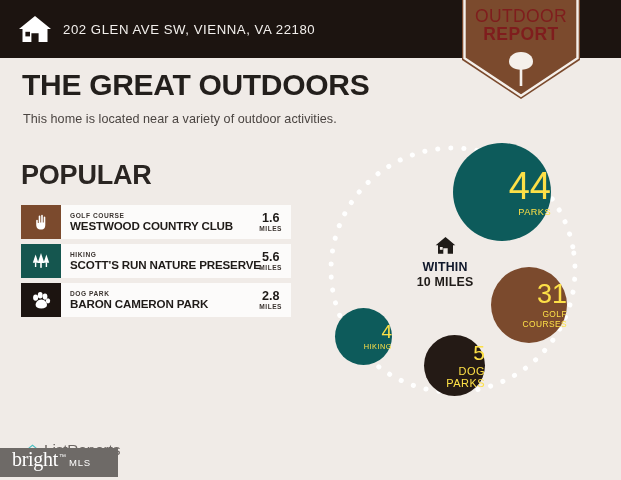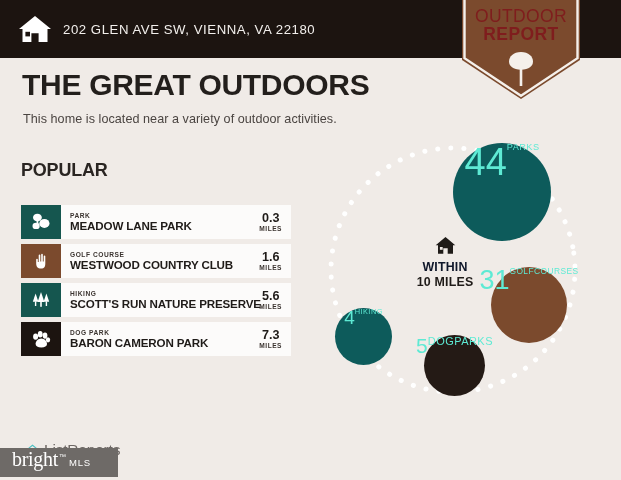--- a/index.html
+++ b/index.html
@@ -41,21 +41,21 @@
   .title {
     position:absolute; left:22px; top:68px;
     font-size:30px; font-weight:700; color:#231f1c; letter-spacing:-0.3px;
   }
   .subtitle {
     position:absolute; left:23px; top:112px;
     font-size:12.6px; color:#4a4441; letter-spacing:0.05px;
   }
   .popular {
     position:absolute; left:21px; top:160px;
-    font-size:18px; font-weight:700; color:#2a2522; letter-spacing:-0.2px;
+    font-size:27px; font-weight:700; color:#2a2522; letter-spacing:-0.2px;
   }
 
   
   .list { position:absolute; left:21px; top:205px; width:270px; }
   .row {
     display:flex; align-items:stretch; height:34px; margin-bottom:5px;
     background:#fcfbfa;
   }
   .row-icon {
     width:40px; flex:0 0 40px; display:flex;
@@ -84,23 +84,23 @@
   .row-dist-unit {
     font-size:6.6px; font-weight:700; color:#3b3430; letter-spacing:0.5px;
   }
 
   
   .diagram { position:absolute; left:325px; top:140px; width:290px; height:282px; }
   .dots { position:absolute; left:0; top:0; width:290px; height:282px; }
 
   .bubble {
     position:absolute; border-radius:50%;
-    display:flex; flex-direction:row;
-    align-items:flex-start; justify-content:center;
-    color:#5eead4; text-align:center; line-height:1;
+    display:flex; flex-direction:column;
+    align-items:flex-end; justify-content:center;
+    color:#fde047; text-align:center; line-height:1;
   }
   .b-num { font-weight:400; display:block; }
   .b-lab { font-weight:400; display:block; letter-spacing:0.45px; }
 
   #bubble-parks { left:128px; top:3px; width:98px; height:98px; background:#0d5b5b; }
   #bubble-parks .b-num { font-size:38px; margin-bottom:3px; }
   #bubble-parks .b-lab { font-size:9.2px; }
 
   #bubble-golf { left:166px; top:127px; width:76px; height:76px; background:#7b4a2d; }
   #bubble-golf .b-num { font-size:27px; margin-bottom:2px; }
@@ -160,38 +160,20 @@
     <span class="badge-l2">REPORT</span>
   </div>
 </div>
 
 <div class="title">THE GREAT OUTDOORS</div>
 <div class="subtitle">This home is located near a variety of outdoor activities.</div>
 <div class="popular">POPULAR</div>
 
 <div class="list">
 
-  <div class="row">
-    <div class="row-icon" style="background:#15564f">
-      <svg viewBox="0 0 22 22" aria-hidden="true">
-        <ellipse cx="7.4" cy="6.6" rx="4.4" ry="3.9" fill="#ffffff"></ellipse>
-        <ellipse cx="14.4" cy="12.4" rx="5.1" ry="4.5" fill="#ffffff"></ellipse>
-        <ellipse cx="6.1" cy="14.9" rx="3.6" ry="3.2" fill="#ffffff"></ellipse>
-        <rect x="6.6" y="8.6" width="1.7" height="5" fill="#ffffff"></rect>
-      </svg>
-    </div>
-    <div class="row-body">
-      <span class="row-cat">PARK</span>
-      <span class="row-name">MEADOW LANE PARK</span>
-    </div>
-    <div class="row-dist">
-      <span class="row-dist-num">0.3</span>
-      <span class="row-dist-unit">MILES</span>
-    </div>
-  </div>
 
   <div class="row">
     <div class="row-icon" style="background:#7b4a2d">
       <svg viewBox="0 0 22 22" aria-hidden="true">
         <path d="M11 18.6 C7.6 18.6 6.2 16.4 6.2 13.4 L6.2 9.4 C6.2 8.5 7.8 8.5 7.8 9.4 L7.8 12 L8.7 12 L8.7 5.3 C8.7 4.3 10.3 4.3 10.3 5.3 L10.3 11.6 L11.2 11.6 L11.2 4.6 C11.2 3.6 12.8 3.6 12.8 4.6 L12.8 11.6 L13.7 11.6 L13.7 6.2 C13.7 5.2 15.3 5.2 15.3 6.2 L15.3 13.4 C15.3 16.4 14.4 18.6 11 18.6 Z" fill="#ffffff"></path>
       </svg>
     </div>
     <div class="row-body">
       <span class="row-cat">GOLF COURSE</span>
       <span class="row-name">WESTWOOD COUNTRY CLUB</span>
@@ -231,21 +213,21 @@
         <ellipse cx="15" cy="7.6" rx="2.4" ry="3.1" fill="#ffffff"></ellipse>
         <ellipse cx="18" cy="11.8" rx="2.2" ry="2.6" fill="#ffffff"></ellipse>
         <path d="M11.3 10.6 C14.6 10.6 17 13.4 17 16 C17 18.4 14.8 19.4 11.3 19.4 C7.8 19.4 5.6 18.4 5.6 16 C5.6 13.4 8 10.6 11.3 10.6 Z" fill="#ffffff"></path>
       </svg>
     </div>
     <div class="row-body">
       <span class="row-cat">DOG PARK</span>
       <span class="row-name">BARON CAMERON PARK</span>
     </div>
     <div class="row-dist">
-      <span class="row-dist-num">7.3</span>
+      <span class="row-dist-num">2.8</span>
       <span class="row-dist-unit">MILES</span>
     </div>
   </div>
 
 </div>
 
 <div class="diagram">
 
   <svg class="dots" viewBox="0 0 290 282" aria-hidden="true">
     <circle cx="128" cy="130" r="122" fill="none" stroke="#ffffff" stroke-width="5" stroke-linecap="round" stroke-dasharray="0.1 13" transform="rotate(-8 128 130)"></circle>

